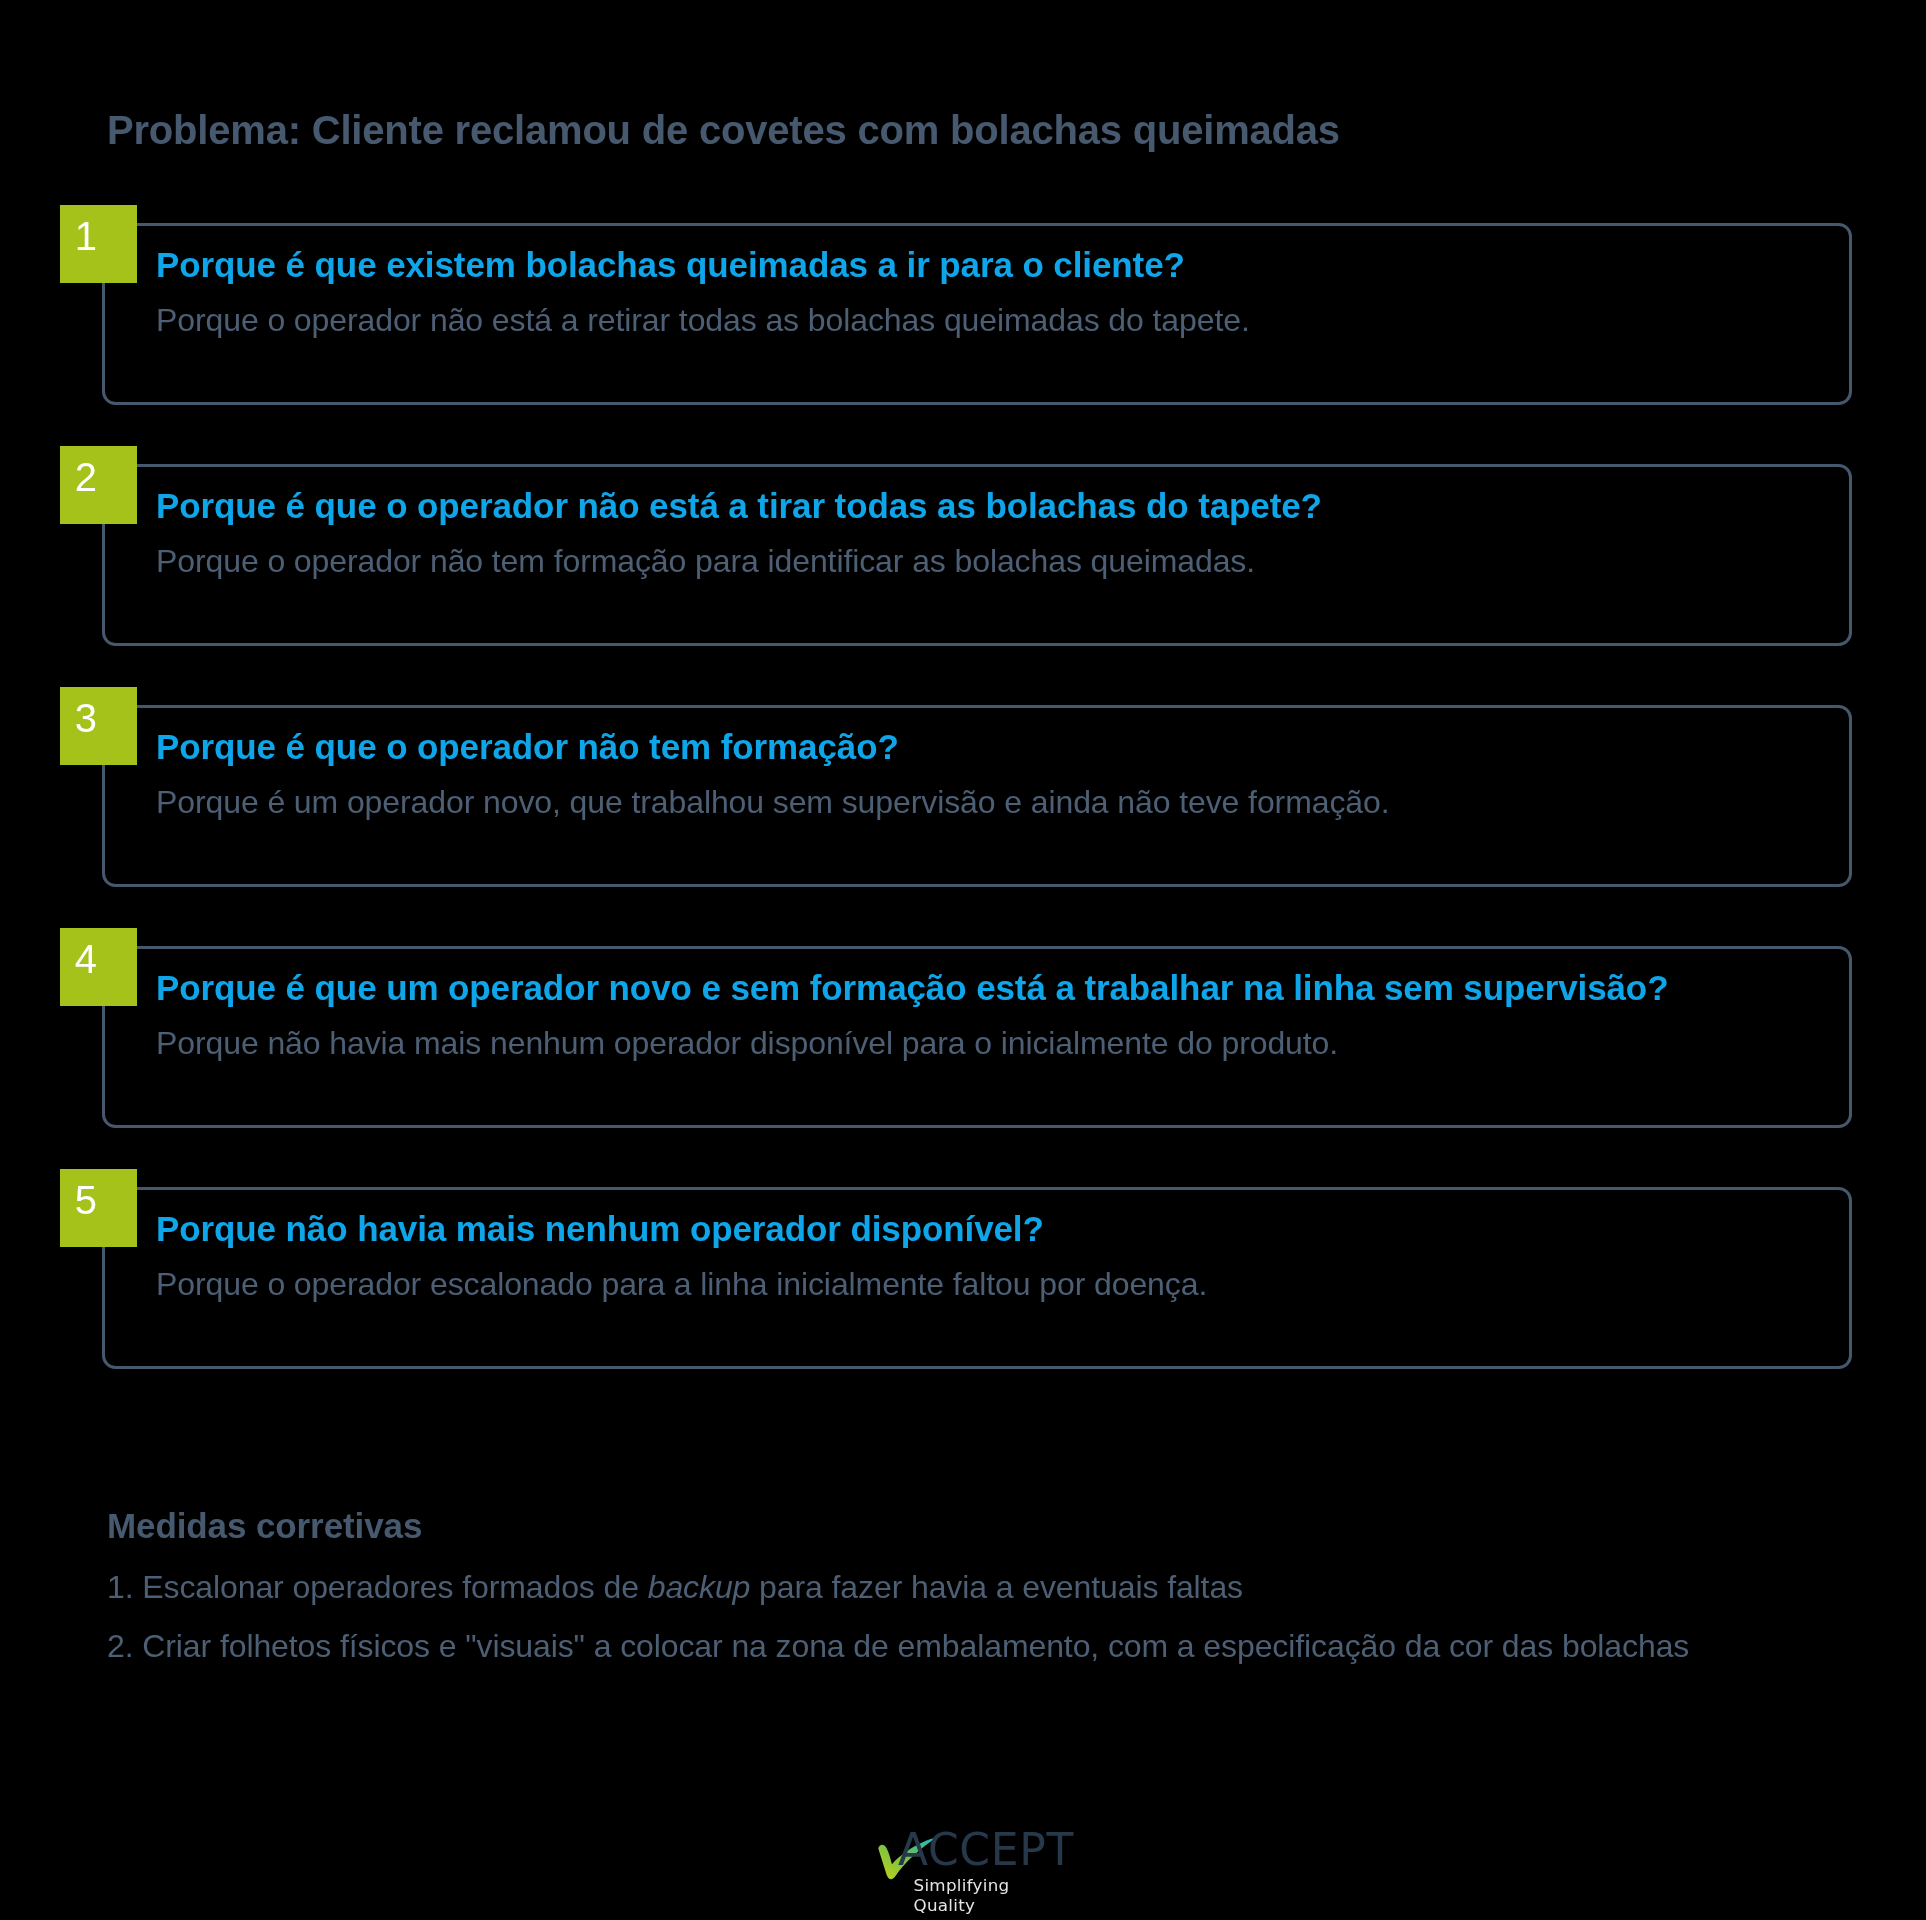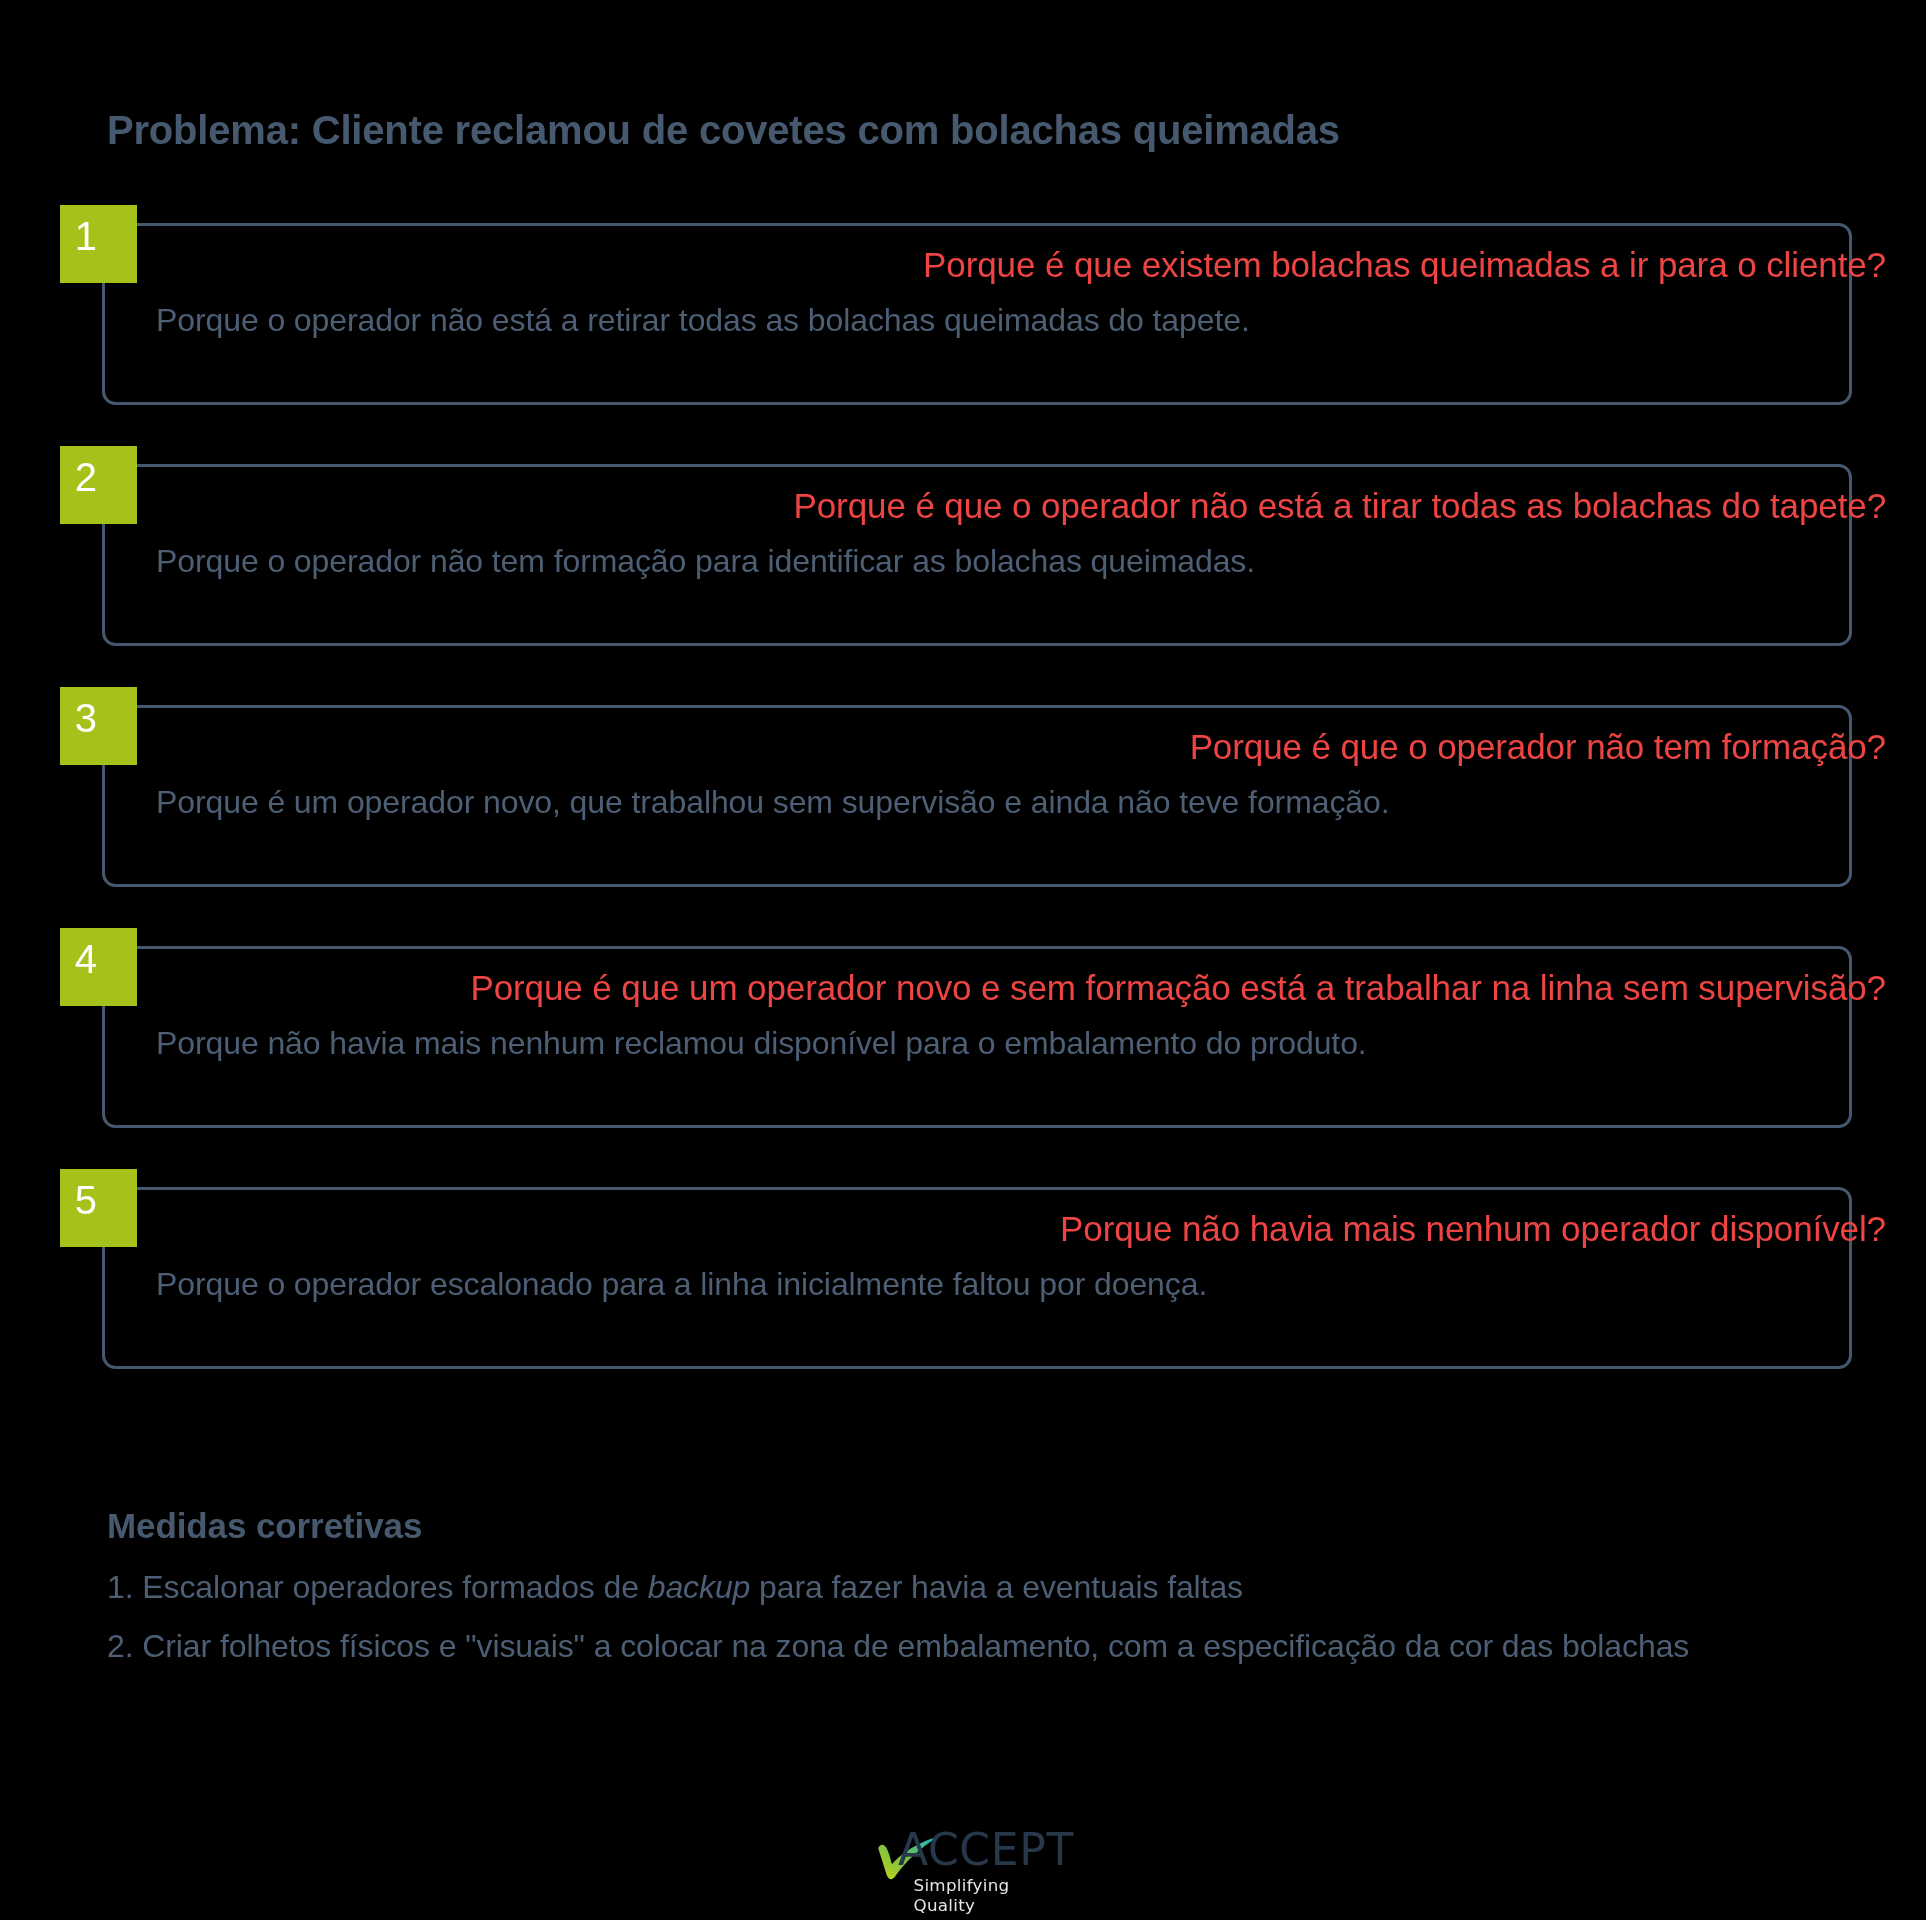--- a/index.html
+++ b/index.html
@@ -87,26 +87,25 @@
 
   .why-text {
     position: absolute;
     left: 156px;
     top: 41px;
     right: 40px;
   }
 
   .why-question {
     font-size: 35px;
-    font-weight: normal;
+    font-weight: bold;
     line-height: 1.1;
-    color: #ef4444;
-    white-space: nowrap;
-    letter-spacing: -0.1px;
-    text-align: right;
+    color: #0ea5e9;
+    white-space: nowrap;
+    letter-spacing: -0.1px;
   }
 
   .why-answer {
     margin-top: 18px;
     font-size: 32px;
     font-weight: normal;
     line-height: 1.1;
     color: #4d5f75;
     white-space: nowrap;
     letter-spacing: -0.1px;
@@ -221,21 +220,21 @@
         <div class="why-question">Porque é que o operador não tem formação?</div>
         <div class="why-answer">Porque é um operador novo, que trabalhou sem supervisão e ainda não teve formação.</div>
       </div>
     </div>
 
     <div class="why-row">
       <div class="why-card"></div>
       <div class="why-badge">4</div>
       <div class="why-text">
         <div class="why-question">Porque é que um operador novo e sem formação está a trabalhar na linha sem supervisão?</div>
-        <div class="why-answer">Porque não havia mais nenhum reclamou disponível para o embalamento do produto.</div>
+        <div class="why-answer">Porque não havia mais nenhum operador disponível para o inicialmente do produto.</div>
       </div>
     </div>
 
     <div class="why-row">
       <div class="why-card"></div>
       <div class="why-badge">5</div>
       <div class="why-text">
         <div class="why-question">Porque não havia mais nenhum operador disponível?</div>
         <div class="why-answer">Porque o operador escalonado para a linha inicialmente faltou por doença.</div>
       </div>

